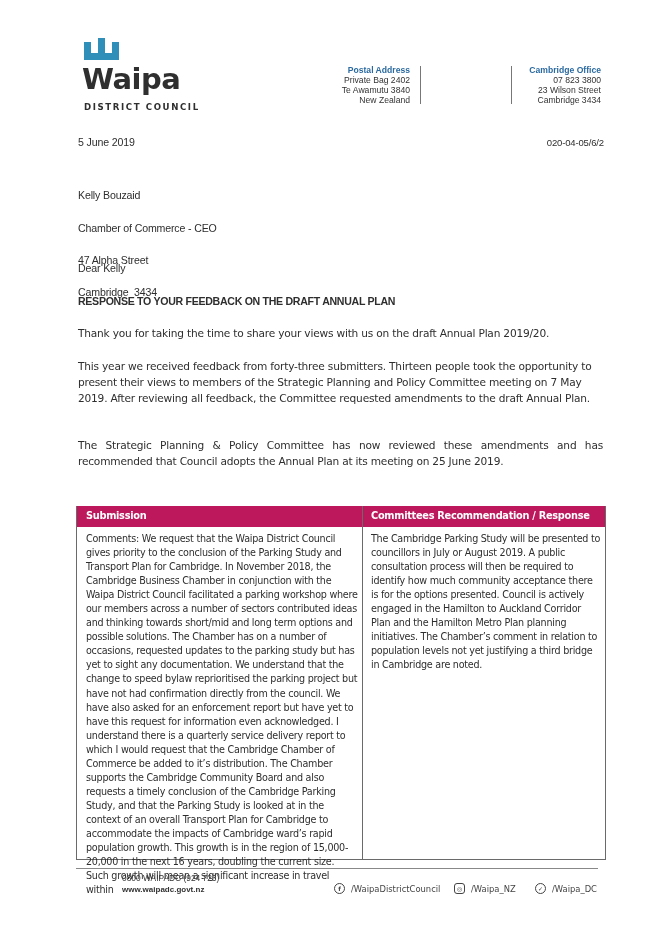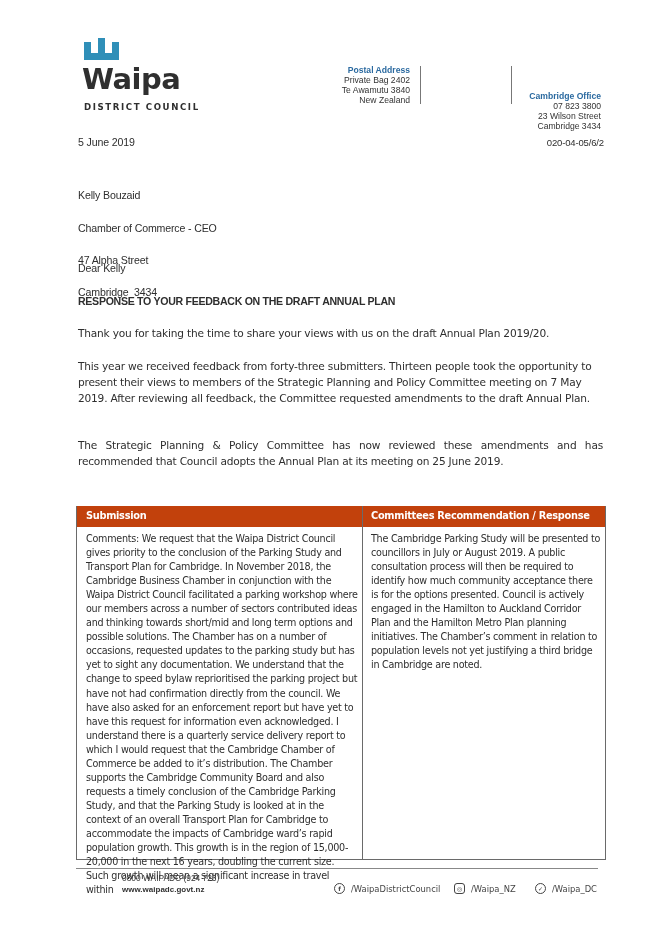--- a/index.html
+++ b/index.html
@@ -10,36 +10,36 @@
     .logo { position: absolute; left: 82px; top: 38px; width: 110px; height: 80px; }
     .logo svg { display: block; }
     .logo-word { position: absolute; left: 0; top: 24px; font-family: "DejaVu Sans", sans-serif; font-weight: bold; font-size: 29px; color: #2f2f2f; letter-spacing: -0.5px; }
     .logo-sub { position: absolute; left: 2px; top: 64px; font-family: "DejaVu Sans", sans-serif; font-weight: bold; font-size: 8.6px; letter-spacing: 1.6px; color: #2f2f2f; white-space: nowrap; }
 
     
     .office { position: absolute; top: 65px; font-family: "Liberation Sans", sans-serif; font-size: 8.6px; line-height: 10px; text-align: right; color: #333; }
     .office .ttl { color: #2b6aa0; font-weight: bold; }
     .office.postal { right: 258px; }
     .office.head { right: 168px; }
-    .office.cam { right: 67px; margin-top: 26px; }
+    .office.cam { right: 67px; }
     .vsep { position: absolute; top: 66px; width: 1px; height: 38px; background: #777; }
 
     
     .txt { position: absolute; font-family: Liberation Sans, sans-serif; font-size: 10.6px; color: #2e2e2e; white-space: nowrap; letter-spacing: -0.15px; }
     .para { position: absolute; left: 78px; width: 525px; font-family: "DejaVu Sans", sans-serif; font-size: 10.6px; line-height: 15.8px; color: #2e2e2e; letter-spacing: -0.2px; }
     .justify { text-align: justify; }
     .date { left: 78px; top: 136px; }
     .ref { right: 64px; top: 137px; font-size: 9.5px; }
     .addr { left: 78px; top: 171px; line-height: 16.2px; white-space: pre-line; }
     .salute { left: 78px; top: 262px; }
     .heading { left: 78px; top: 295px; font-weight: bold; letter-spacing: -0.3px; }
 
     
     .tbl { position: absolute; left: 76px; top: 506px; width: 528px; height: 353px; border: 1px solid #6a6a6a; border-top: none; }
-    .thead { position: absolute; left: 0; top: 0; width: 528px; height: 21px; background: #c2410c; }
+    .thead { position: absolute; left: 0; top: 0; width: 528px; height: 21px; background: #be185d; }
     .th { position: absolute; top: 4px; font-family: "DejaVu Sans", sans-serif; font-weight: bold; font-size: 9.8px; color: #ffffff; letter-spacing: -0.3px; }
     .th.c1 { left: 9px; }
     .th.c2 { left: 294px; }
     .col-div { position: absolute; left: 285px; top: 0; width: 1px; height: 353px; background: #6a6a6a; }
     .td { position: absolute; top: 26px; font-family: "DejaVu Sans", sans-serif; font-size: 9.6px; line-height: 14.05px; color: #2e2e2e; letter-spacing: -0.25px; }
     .td.c1 { left: 9px; width: 272px; }
     .td.c2 { left: 294px; width: 230px; }
 
     
     .foot-rule { position: absolute; left: 76px; top: 868px; width: 522px; height: 1px; background: #888; }

